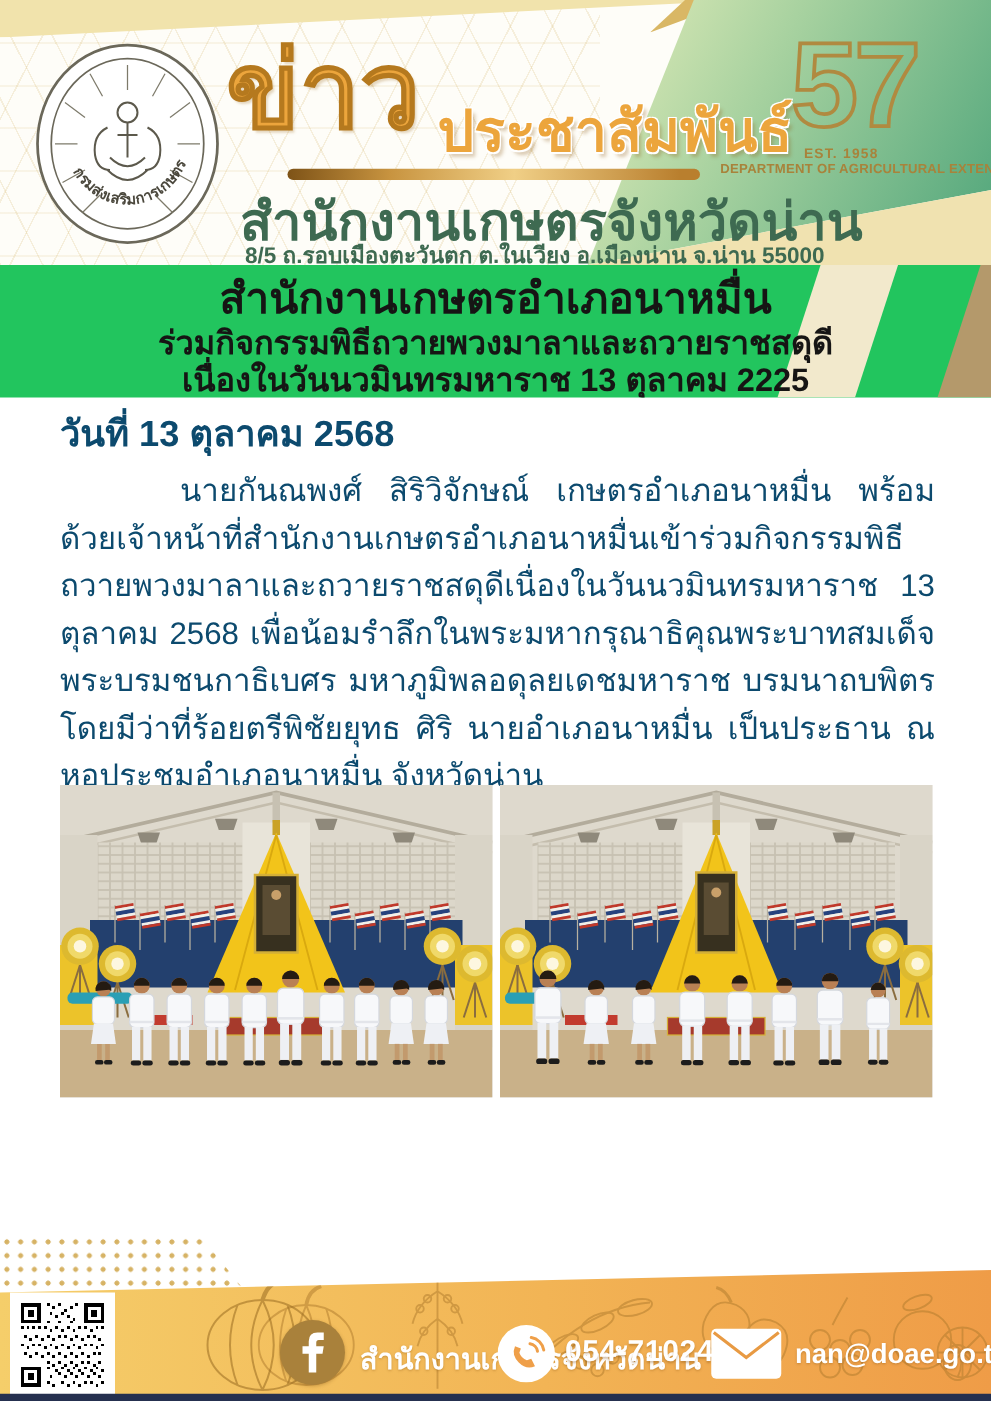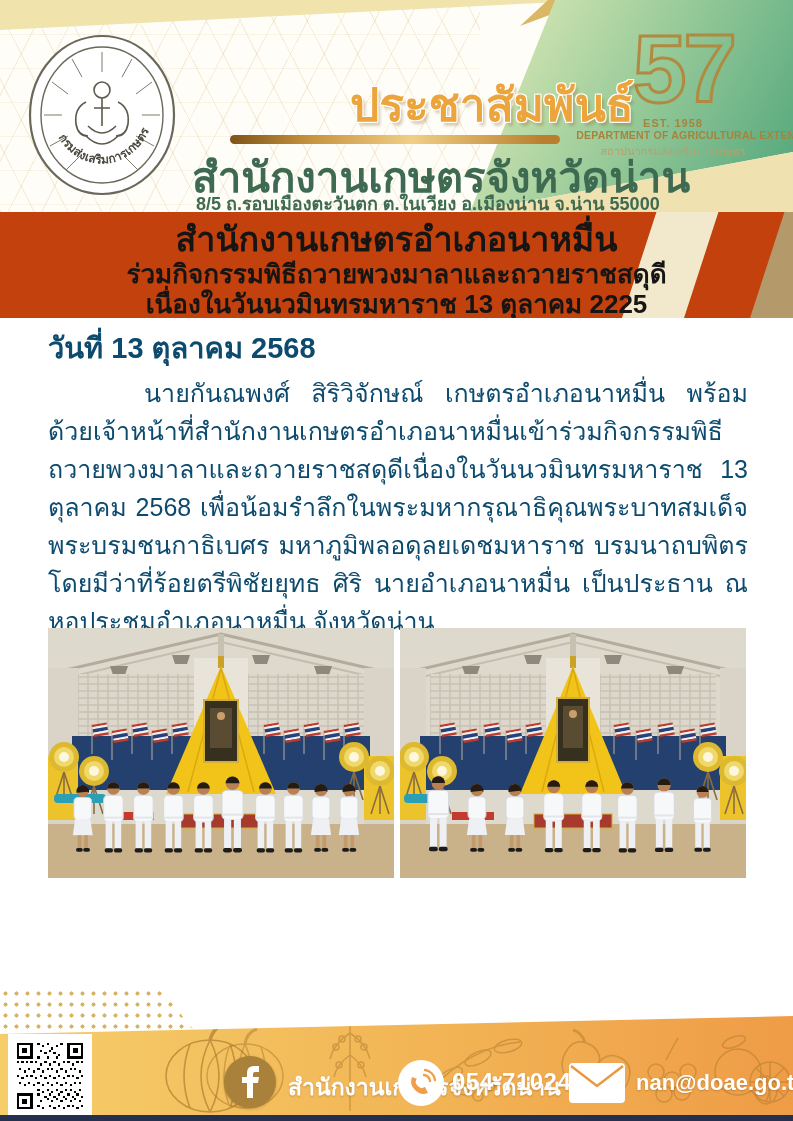--- a/index.html
+++ b/index.html
@@ -32,21 +32,21 @@
     background:linear-gradient(90deg,#7e5317,#c89440 25%,#f0cf86 55%,#b97f2e 95%);}
   .office-name{left:192px;top:144px;font-size:42px;font-weight:800;color:#3E6A51;letter-spacing:0;}
   .address{left:196px;top:189px;font-size:18px;font-weight:700;color:#3E6A51;}
   .num57{left:633px;top:14px;font-size:96px;font-weight:700;letter-spacing:-3px;color:transparent;
     -webkit-text-stroke:3px #B08A40;}
   .est-label{left:553px;top:117px;width:240px;text-align:center;font-size:11px;font-weight:800;color:#A8833B;letter-spacing:1px;}
   .dept-en{left:543px;top:129px;width:250px;text-align:center;font-size:10.5px;font-weight:800;color:#A8833B;letter-spacing:.2px;margin-left:31px;}
   .dept-th{left:553px;top:142px;width:240px;text-align:center;font-size:11px;font-weight:400;color:#B9A06A;}
 
   
-  .banner{left:0;top:212px;width:793px;height:106px;background:#c2410c;overflow:hidden;}
+  .banner{left:0;top:212px;width:793px;height:106px;background:#22c55e;overflow:hidden;}
   .stripe{top:0;height:106px;transform:skewX(-18deg);transform-origin:bottom left;}
   .stripe-l1{left:622px;width:62px;background:#F2E9CC;}
   .stripe-d{left:750px;width:68px;background:#B4996B;}
   .banner-text{left:0;top:7px;width:793px;text-align:center;color:#161514;}
   .banner-l1{font-size:34px;font-weight:800;line-height:40px;}
   .banner-l2,.banner-l3{font-size:26px;font-weight:800;line-height:30px;}
 
   
   .article{left:48px;top:330px;width:700px;color:#0c4a6e;}
   .date-heading{font-size:29px;font-weight:800;line-height:36px;}
@@ -155,28 +155,28 @@
         <path d="M76 66 v28 M68 76 h16 M62 94 q14 14 28 0 M60 104 q16 16 32 0"></path>
         <path d="M92 70 q12 6 10 22 q-2 12 -12 12"></path>
         <path d="M60 70 q-12 6 -10 22 q2 12 12 12"></path>
       </g>
       <path id="seal-arc" d="M28 96 a52 58 0 0 0 96 0" fill="none"></path>
       <text font-size="12" font-weight="700" fill="#4a473c">
         <textPath href="#seal-arc" startOffset="8%">กรมส่งเสริมการเกษตร</textPath>
       </text>
     </svg>
 
+    <div class="abs title-main">ข่าว</div>
     <div class="abs title-sub">ประชาสัมพันธ์</div>
     <div class="abs gold-bar"></div>
     <div class="abs office-name">สำนักงานเกษตรจังหวัดน่าน</div>
     <div class="abs address">8/5 ถ.รอบเมืองตะวันตก ต.ในเวียง อ.เมืองน่าน จ.น่าน 55000</div>
     <div class="abs num57">57</div>
     <div class="abs est-label">EST. 1958</div>
     <div class="abs dept-en">DEPARTMENT OF AGRICULTURAL EXTENSION</div>
-    <div class="abs dept-th">สถาปนากรมส่งเสริมการเกษตร</div>
   </div>
 
   <div class="abs banner">
     <div class="abs stripe stripe-l1"></div>
     <div class="abs stripe stripe-d"></div>
 
     <div class="abs banner-text">
       <div class="banner-l1">สำนักงานเกษตรอำเภอนาหมื่น</div>
       <div class="banner-l2">ร่วมกิจกรรมพิธีถวายพวงมาลาและถวายราชสดุดี</div>
       <div class="banner-l3">เนื่องในวันนวมินทรมหาราช 13 ตุลาคม 2225</div>

